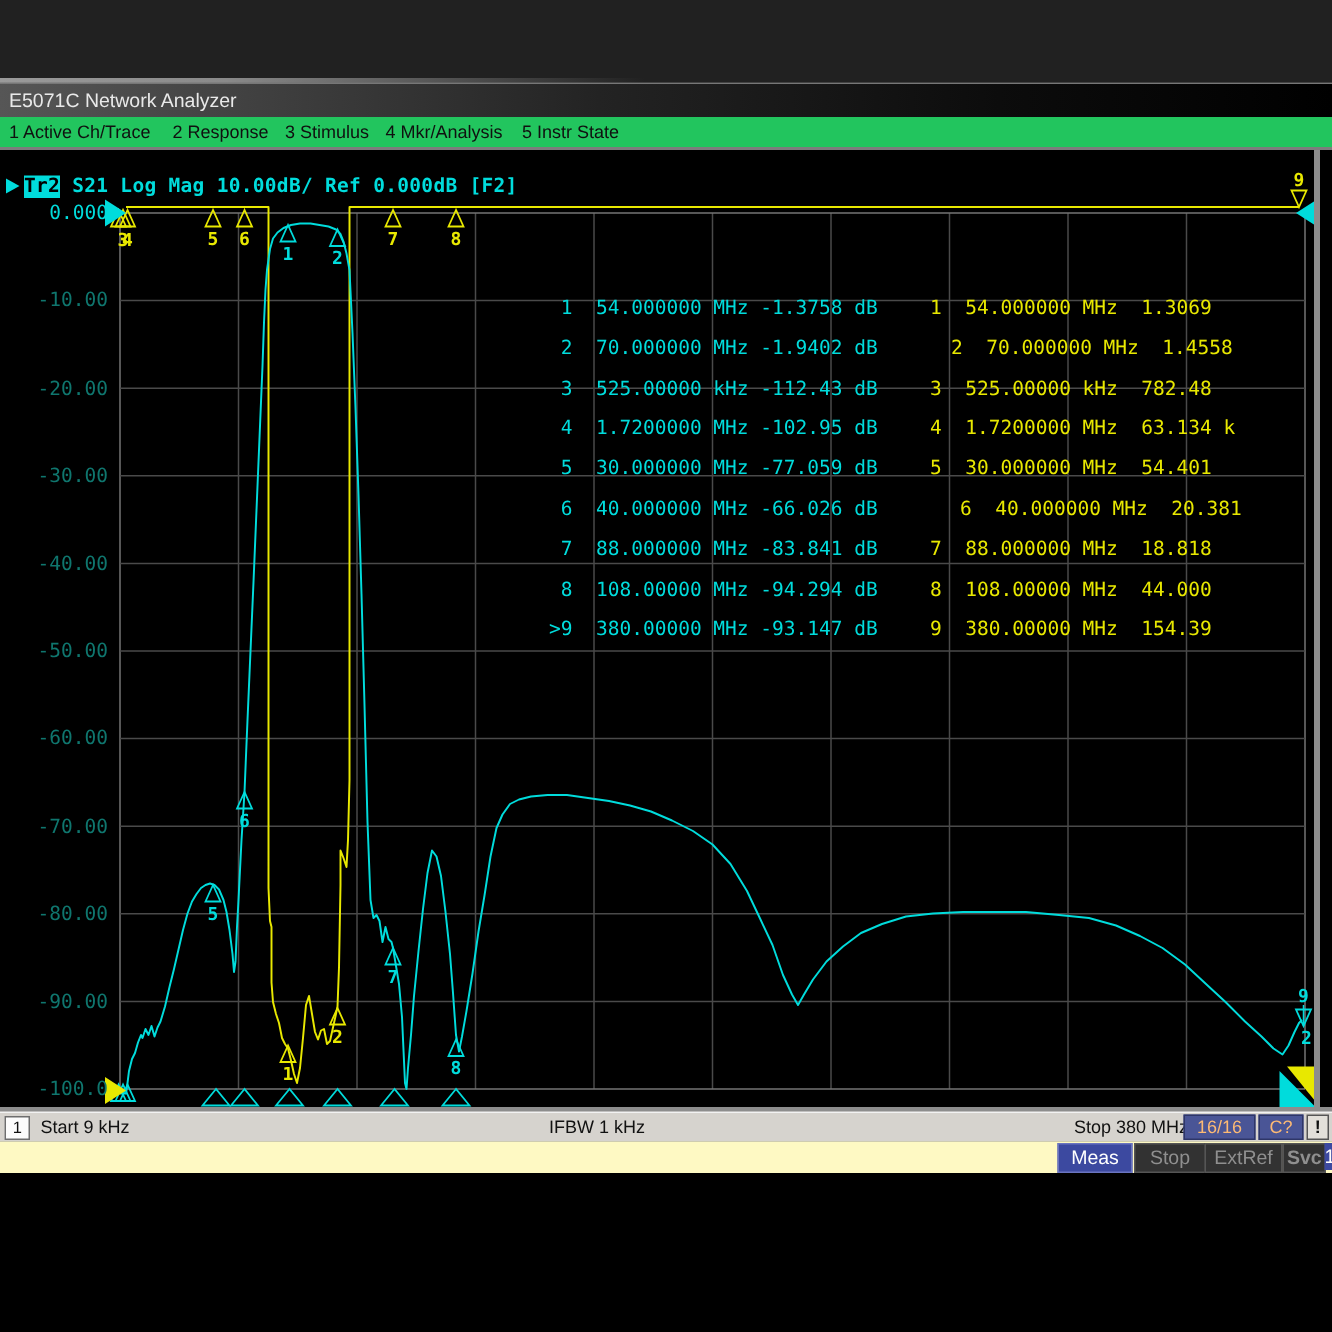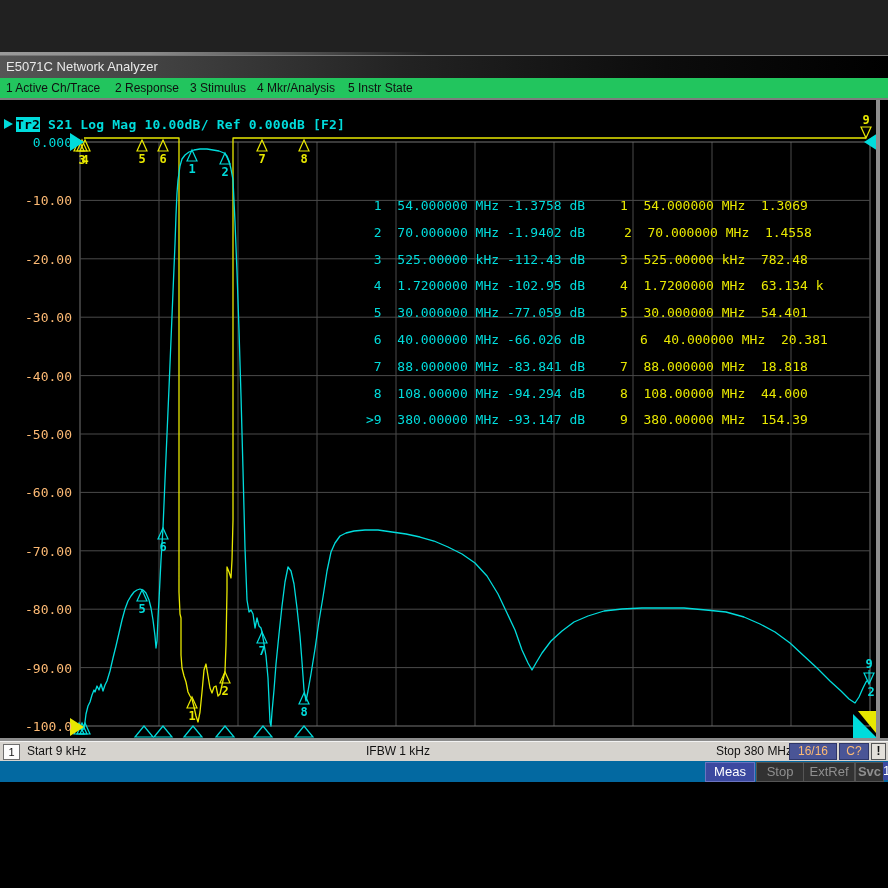--- a/index.html
+++ b/index.html
@@ -20,21 +20,21 @@
     border-bottom:2px solid #7d7d7d;font-family:"Liberation Sans",sans-serif;}
   #menu-bar .mitem{position:absolute;top:3px;font-size:12px;color:#101010;white-space:pre;}
   
   #screen{position:absolute;left:0;top:100px;width:888px;height:640px;background:#000;}
   .hdr{position:absolute;left:16px;font-size:13px;font-weight:bold;white-space:pre;letter-spacing:.2px;}
   #tr1-hdr{top:3px;color:#e8e800;}
   #tr2-hdr{top:17px;color:#00dcdc;}
   #tr2-arrow{position:absolute;left:4px;top:19px;width:0;height:0;
     border-left:9px solid #00dcdc;border-top:5px solid transparent;border-bottom:5px solid transparent;}
   .tr2-name{background:#00dcdc;color:#000;}
-  .ylab{position:absolute;width:70px;text-align:right;font-size:13px;color:#fdba74;white-space:pre;}
+  .ylab{position:absolute;width:70px;text-align:right;font-size:13px;color:#0f766e;white-space:pre;}
   .ylab.ref{color:#00dcdc;}
   .mrow{position:absolute;font-size:13px;line-height:13.4px;white-space:pre;}
   #mtable-tr2{color:#00dcdc;}
   #mtable-tr1{color:#e8e800;}
   #plot-svg{position:absolute;left:0;top:-100px;}
   
   #frame-right{position:absolute;left:876px;top:0;width:4px;height:640px;background:#8d8d8d;}
   #frame-bottom{position:absolute;left:0;top:638px;width:888px;height:3px;background:#8d8d8d;}
   
   #status-bar{position:absolute;left:0;top:741px;width:888px;height:19px;background:#d6d3ce;
@@ -45,21 +45,21 @@
   #start-lbl{position:absolute;left:27px;top:2px;}
   #ifbw-lbl{position:absolute;left:366px;top:2px;}
   #stop-lbl{position:absolute;left:716px;top:2px;}
   .badge{position:absolute;top:1px;height:15px;background:#4a5596;color:#fdba74;
     text-align:center;line-height:15px;font-size:12px;border:1px solid #2e3668;}
   #badge-1616{left:789px;width:46px;}
   #badge-c{left:839px;width:28px;}
   #alert-box{position:absolute;left:871px;top:1px;width:13px;height:15px;background:#e3e0da;
     border:1px solid #555;color:#111;text-align:center;line-height:15px;font-size:12px;font-weight:bold;}
   
-  #softkey-bar{position:absolute;left:0;top:761px;width:888px;height:21px;background:#0369a1;
+  #softkey-bar{position:absolute;left:0;top:761px;width:888px;height:21px;background:#fef9c3;
     border-bottom:1px solid #000;font-family:"Liberation Sans",sans-serif;}
   .skey{position:absolute;top:1px;height:18px;line-height:18px;text-align:center;
     font-size:13px;color:#8f8f8f;background:#323232;border:1px solid #555;}
   .skey.active{background:#3c49a0;color:#fff;border-color:#6a74c0;}
   #sk-overflow{position:absolute;left:883px;top:1px;width:5px;height:18px;overflow:hidden;
     background:#3c49a0;color:#fff;font-size:13px;line-height:18px;}
   #bottom-bezel{position:absolute;left:0;top:782px;width:888px;height:106px;background:#000;}
 </style>
 </head>
 <body>
@@ -181,21 +181,21 @@
         <div class="mrow" style="top: 26.8px; left: 0px; position: relative;"> 3  525.00000 kHz -112.43 dB</div>
         <div class="mrow" style="top: 40.2px; left: 0px; position: relative;"> 4  1.7200000 MHz -102.95 dB</div>
         <div class="mrow" style="top: 53.6px; left: 0px; position: relative;"> 5  30.000000 MHz -77.059 dB</div>
         <div class="mrow" style="top: 67px; left: 0px; position: relative;"> 6  40.000000 MHz -66.026 dB</div>
         <div class="mrow" style="top: 80.4px; left: 0px; position: relative;"> 7  88.000000 MHz -83.841 dB</div>
         <div class="mrow" style="top: 93.8px; left: 0px; position: relative;"> 8  108.00000 MHz -94.294 dB</div>
         <div class="mrow" style="top: 107.2px; left: 0px; position: relative;">&gt;9  380.00000 MHz -93.147 dB</div>
       </div>
     <div id="mtable-tr1" style="position: absolute; left: 620px; top: 99px;">
         <div class="mrow" style="top: 0px; left: 0px; position: relative;">1  54.000000 MHz  1.3069</div>
-        <div class="mrow" style="top: 13.4px; left: 4px; position: relative;">2  70.000000 MHz  1.4558</div>
+        <div class="mrow" style="top: 13.4px; left: 14px; position: relative;">2  70.000000 MHz  1.4558</div>
         <div class="mrow" style="top: 26.8px; left: 0px; position: relative;">3  525.00000 kHz  782.48</div>
         <div class="mrow" style="top: 40.2px; left: 0px; position: relative;">4  1.7200000 MHz  63.134 k</div>
         <div class="mrow" style="top: 53.6px; left: 0px; position: relative;">5  30.000000 MHz  54.401</div>
         <div class="mrow" style="top: 67px; left: 0px; position: relative; margin-left: 20px;">6  40.000000 MHz  20.381</div>
         <div class="mrow" style="top: 80.4px; left: 0px; position: relative;">7  88.000000 MHz  18.818</div>
         <div class="mrow" style="top: 93.8px; left: 0px; position: relative;">8  108.00000 MHz  44.000</div>
         <div class="mrow" style="top: 107.2px; left: 0px; position: relative;">9  380.00000 MHz  154.39</div>
       </div>
 
     <div id="frame-right"></div>

